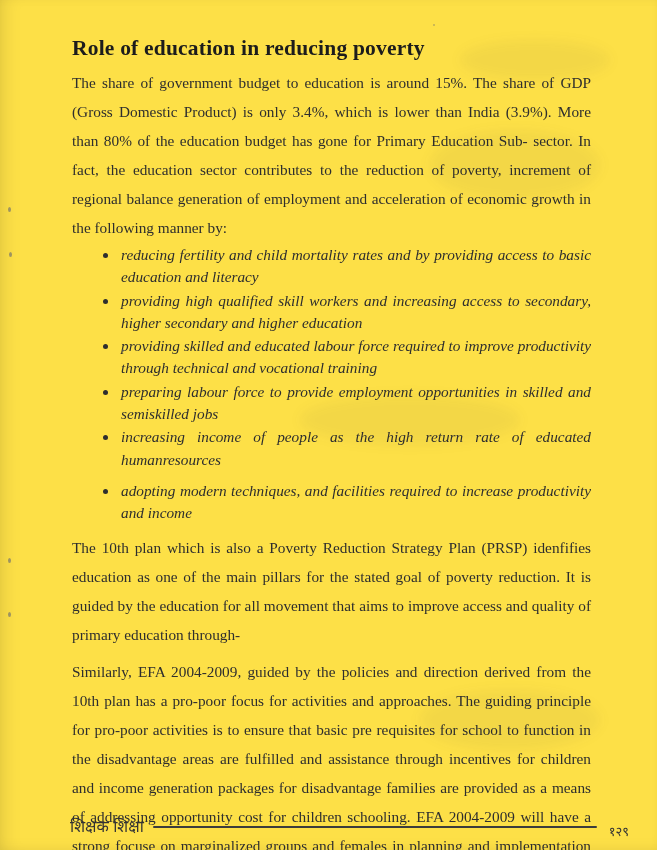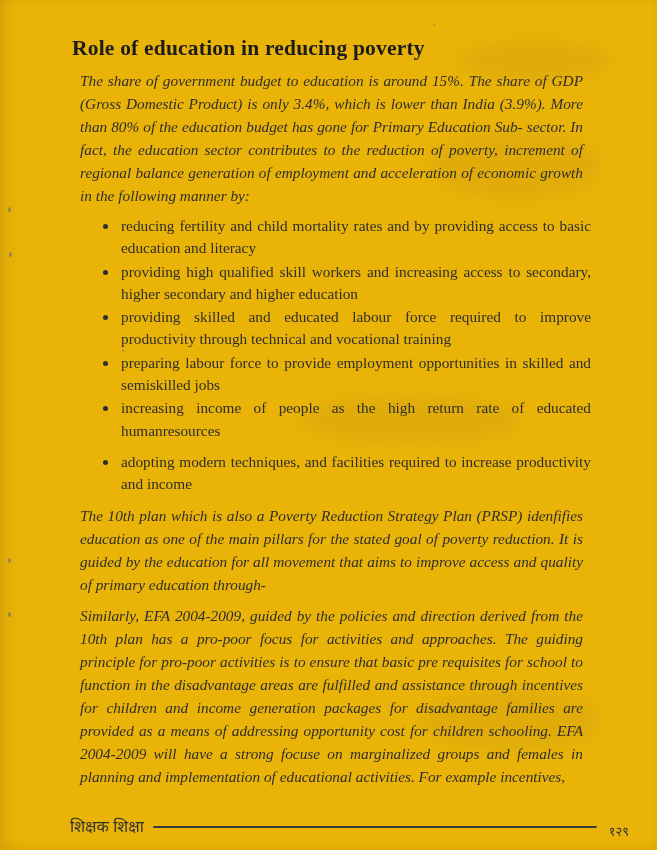--- a/index.html
+++ b/index.html
@@ -1,41 +1,41 @@
 <!DOCTYPE html>
 <html><head>
 <meta charset="utf-8">
 <style>
   html, body { margin:0; padding:0; background:#e9e9e7; }
   .page {
     position:relative;
     width:657px; height:850px;
     margin:0 auto;
-    background:#eab308;
+    background:#fde047;
     overflow:hidden;
     font-family:"Liberation Serif", serif;
     box-shadow: inset 14px 0 22px -16px rgba(0,0,0,0.18),
                 inset -6px 0 14px -12px rgba(0,0,0,0.08),
                 inset 0 -10px 18px -14px rgba(0,0,0,0.10),
                 inset 0 8px 16px -14px rgba(0,0,0,0.06);
   }
   .content { position:absolute; left:72px; right:66px; top:36px; color:#2e2e2e; }
   h1.title {
     margin:0 0 7px 0;
     font-size:21.5px; font-weight:bold; color:#1c1c1c;
     letter-spacing:0.2px;
   }
   p.body {
-    margin:8px; font-size:15.3px; line-height:23px;
-    text-align:justify; color:#2e2e2e;font-style:italic;
+    margin:0; font-size:15.3px; line-height:29px;
+    text-align:justify; color:#2e2e2e;
   }
   p.spaced { margin-top:8px; }
   ul.bullets {
     list-style:disc;
-    margin:2px 0 0 0; padding:0 0 0 47px;
+    margin:2px 0 0 0; padding:0 0 0 47px;font-style:italic;
   }
   ul.bullets li {
     font-size:15.3px; line-height:22.3px; text-align:justify;
     color:#2e2e2e; margin:0 0 1px 0; padding-left:2px;
   }
   ul.bullets li.gap-before { margin-top:9px; }
   footer.page-footer {
     position:absolute; left:70px; right:28px; bottom:13px;
     display:flex; align-items:center;
   }

